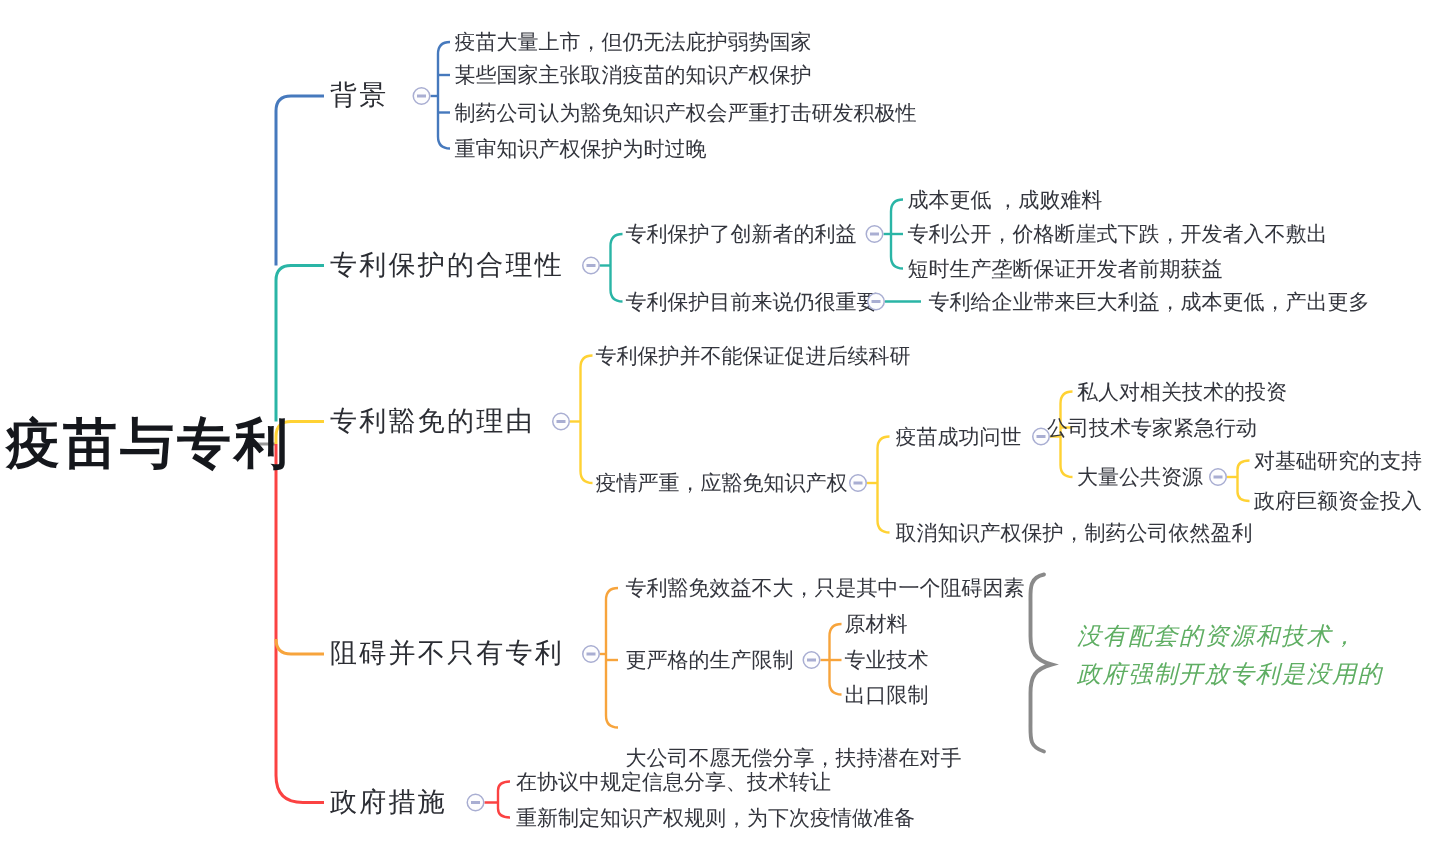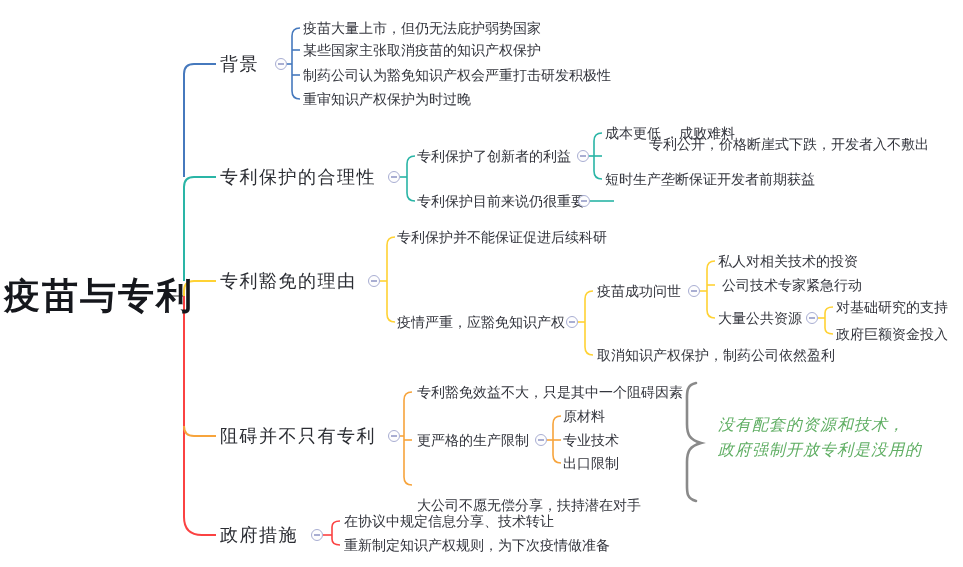--- a/index.html
+++ b/index.html
@@ -85,29 +85,30 @@
   <div class="node lvl1" style="left:220px;top:436px;">阻碍并不只有专利</div>
   <div class="node lvl1" style="left:220px;top:535px;">政府措施</div>
 
   <div class="node" style="left:303px;top:28px;">疫苗大量上市，但仍无法庇护弱势国家</div>
   <div class="node" style="left:303px;top:50px;">某些国家主张取消疫苗的知识产权保护</div>
   <div class="node" style="left:303px;top:75px;">制药公司认为豁免知识产权会严重打击研发积极性</div>
   <div class="node" style="left:303px;top:99px;">重审知识产权保护为时过晚</div>
 
   <div class="node" style="left:417px;top:156px;">专利保护了创新者的利益</div>
   <div class="node" style="left:605px;top:133px;">成本更低 ，成败难料</div>
-  <div class="node" style="left:605px;top:144px;margin-left:44px;">专利公开，价格断崖式下跌，开发者入不敷出</div>
+  <div class="node" style="left:605px;top:156px;">专利公开，价格断崖式下跌，开发者入不敷出</div>
   <div class="node" style="left:605px;top:179px;">短时生产垄断保证开发者前期获益</div>
   <div class="node" style="left:417px;top:201px;">专利保护目前来说仍很重要</div>
+  <div class="node" style="left:619px;top:201px;">专利给企业带来巨大利益，成本更低，产出更多</div>
 
   <div class="node" style="left:397px;top:237px;">专利保护并不能保证促进后续科研</div>
   <div class="node" style="left:397px;top:322px;">疫情严重，应豁免知识产权</div>
   <div class="node" style="left:597px;top:291px;">疫苗成功问世</div>
   <div class="node" style="left:718px;top:261px;">私人对相关技术的投资</div>
-  <div class="node" style="left:722px;top:285px;text-align:right;">公司技术专家紧急行动</div>
+  <div class="node" style="left:698px;top:285px;text-align:right;">公司技术专家紧急行动</div>
   <div class="node" style="left:718px;top:318px;">大量公共资源</div>
   <div class="node" style="left:836px;top:307px;">对基础研究的支持</div>
   <div class="node" style="left:836px;top:334px;">政府巨额资金投入</div>
   <div class="node" style="left:597px;top:355px;">取消知识产权保护，制药公司依然盈利</div>
 
   <div class="node" style="left:417px;top:392px;">专利豁免效益不大，只是其中一个阻碍因素</div>
   <div class="node" style="left:417px;top:440px;">更严格的生产限制</div>
   <div class="node" style="left:563px;top:416px;text-align:center;">原材料</div>
   <div class="node" style="left:563px;top:440px;">专业技术</div>
   <div class="node" style="left:563px;top:463px;">出口限制</div>

